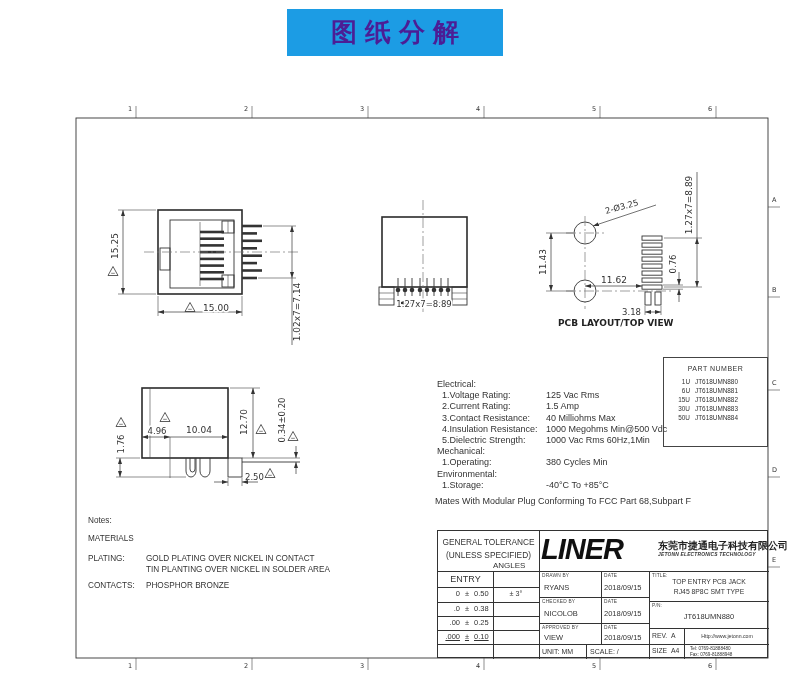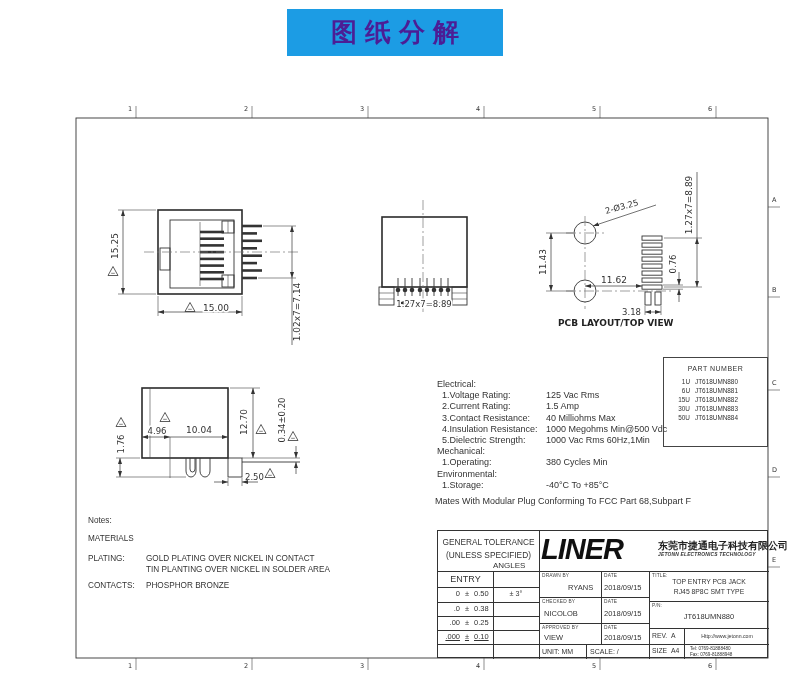--- a/index.html
+++ b/index.html
@@ -430,21 +430,21 @@
         <span class="tolpm">±</span>
         <span>0.10</span>
     </div>
     <div class="cell" style="left:55px;top:58px;width:46px;text-align:center;font-size:7.2px;">±  3°</div>
 
     <div id="logo">LINER</div>
     <div id="cmp-cn">东莞市捷通电子科技有限公司</div>
     <div id="cmp-en">JETONN ELECTRONICS TECHNOLOGY</div>
 
     <div class="cell tiny" style="left:104px;top:42px;">DRAWN BY</div>
-    <div class="cell" style="left:106px;top:52px;margin-left:24px;">RYANS</div>
+    <div class="cell" style="left:106px;top:52px;">RYANS</div>
     <div class="cell tiny" style="left:166px;top:42px;">DATE</div>
     <div class="cell" style="left:166px;top:52px;">2018/09/15</div>
     <div class="cell tiny" style="left:104px;top:68px;">CHECKED BY</div>
     <div class="cell" style="left:106px;top:78px;">NICOLOB</div>
     <div class="cell tiny" style="left:166px;top:68px;">DATE</div>
     <div class="cell" style="left:166px;top:78px;">2018/09/15</div>
     <div class="cell tiny" style="left:104px;top:94px;">APPROVED BY</div>
     <div class="cell" style="left:106px;top:102px;">VIEW</div>
     <div class="cell tiny" style="left:166px;top:94px;">DATE</div>
     <div class="cell" style="left:166px;top:102px;">2018/09/15</div>

